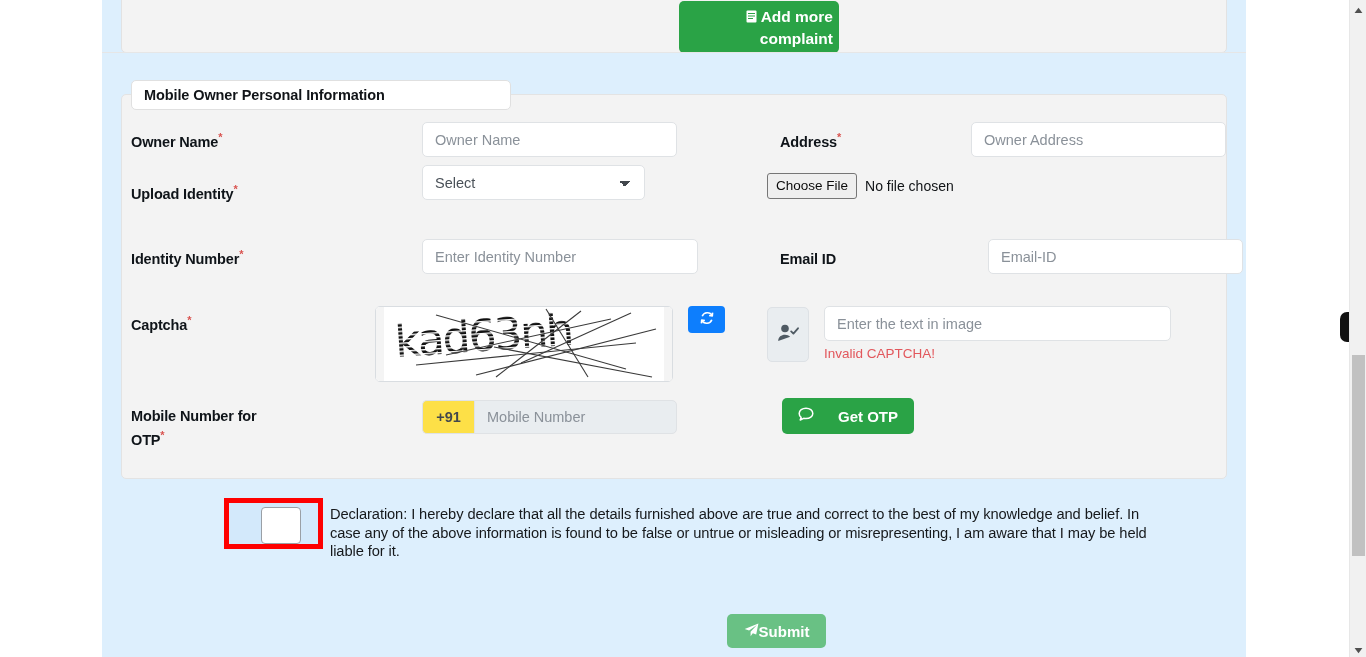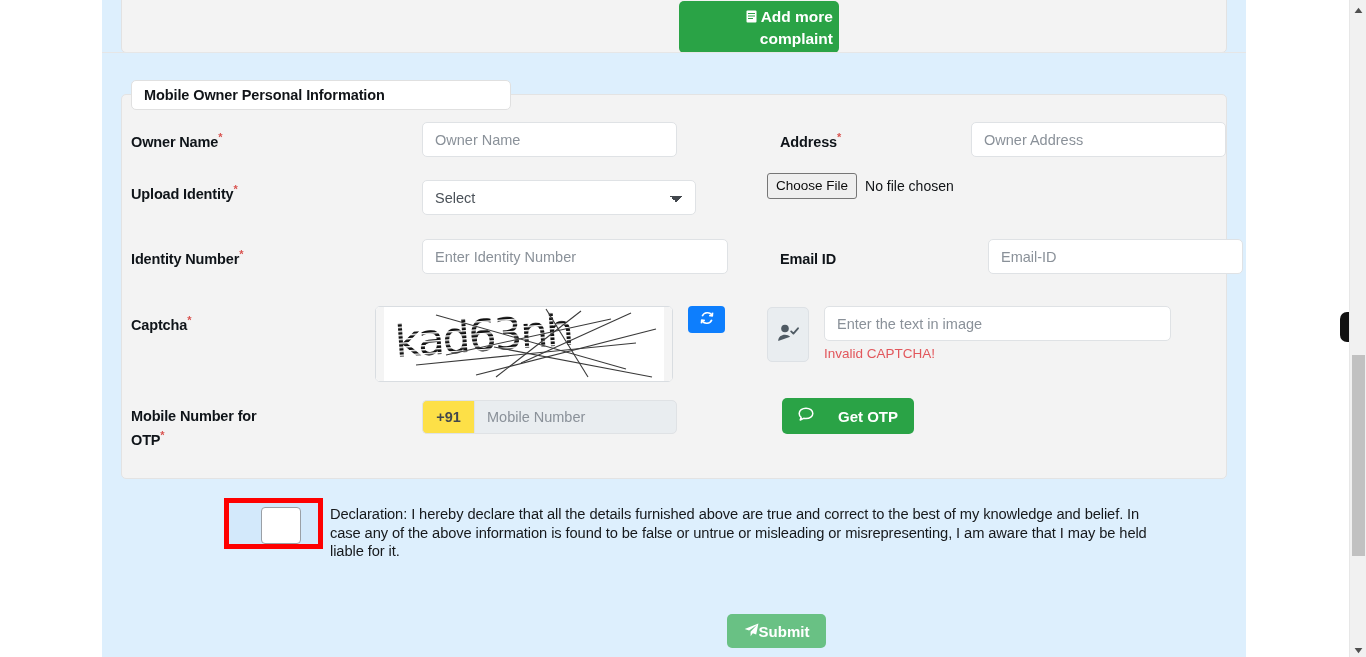--- a/index.html
+++ b/index.html
@@ -330,33 +330,33 @@
     <input class="fld" style="left: 320px; top: 122px; width: 255px;" type="text" placeholder="Owner Name">
 
     <div class="lbl" style="left:678px; top:131px;">
       <span>Address</span><span class="req">*</span>
     </div>
     <input class="fld" style="left: 869px; top: 122px; width: 255px;" type="text" placeholder="Owner Address">
 
     <div class="lbl" style="left:29px; top:183px;">
       <span>Upload Identity</span><span class="req">*</span>
     </div>
-    <select class="fld" style="left:320px; top:180px; width:274px;">
+    <select class="fld" style="left:320px; top:165px; width:223px;">
       <option>Select</option>
     </select>
 
     <div class="file-row">
       <button class="choose-file">Choose File</button>
       <span class="no-file">No file chosen</span>
     </div>
 
     <div class="lbl" style="left:29px; top:248px;">
       <span>Identity Number</span><span class="req">*</span>
     </div>
-    <input class="fld" style="left: 320px; top: 239px; width: 306px;" type="text" placeholder="Enter Identity Number">
+    <input class="fld" style="left: 320px; top: 239px; width: 276px;" type="text" placeholder="Enter Identity Number">
 
     <div class="lbl" style="left:678px; top:248px;">
       <span>Email ID</span><span class="req"></span>
     </div>
     <input class="fld" style="left: 886px; top: 239px; width: 255px;" type="text" placeholder="Email-ID">
 
     <div class="lbl" style="left:29px; top:314px;">
       <span>Captcha</span><span class="req">*</span>
     </div>
 

